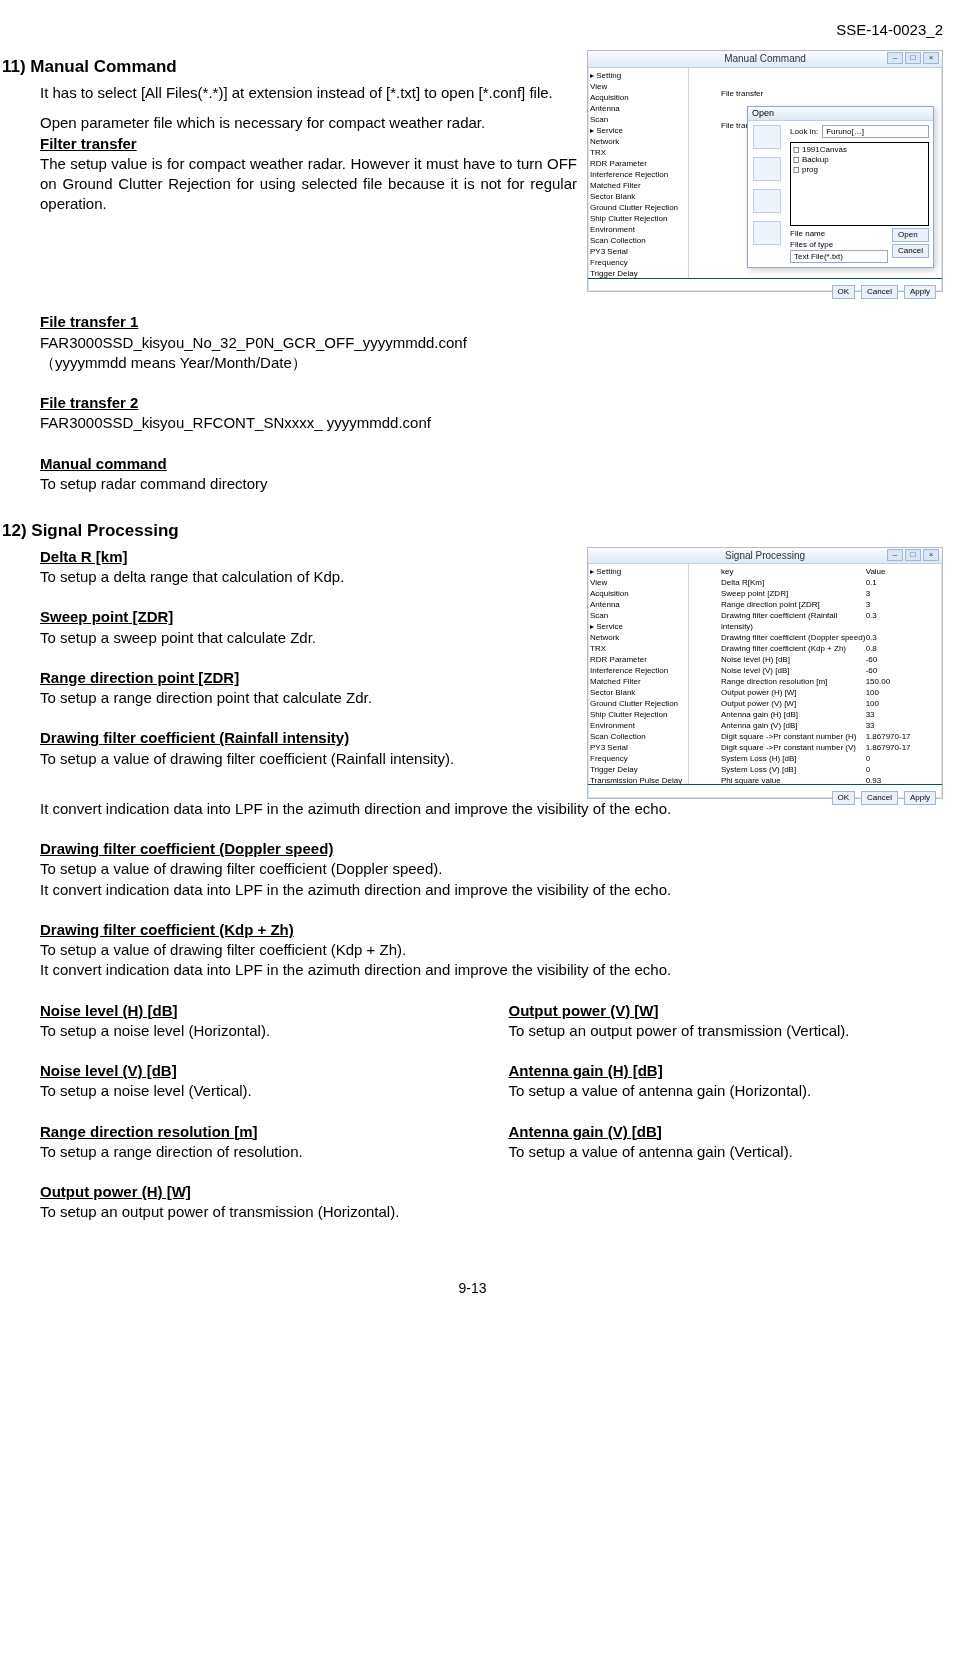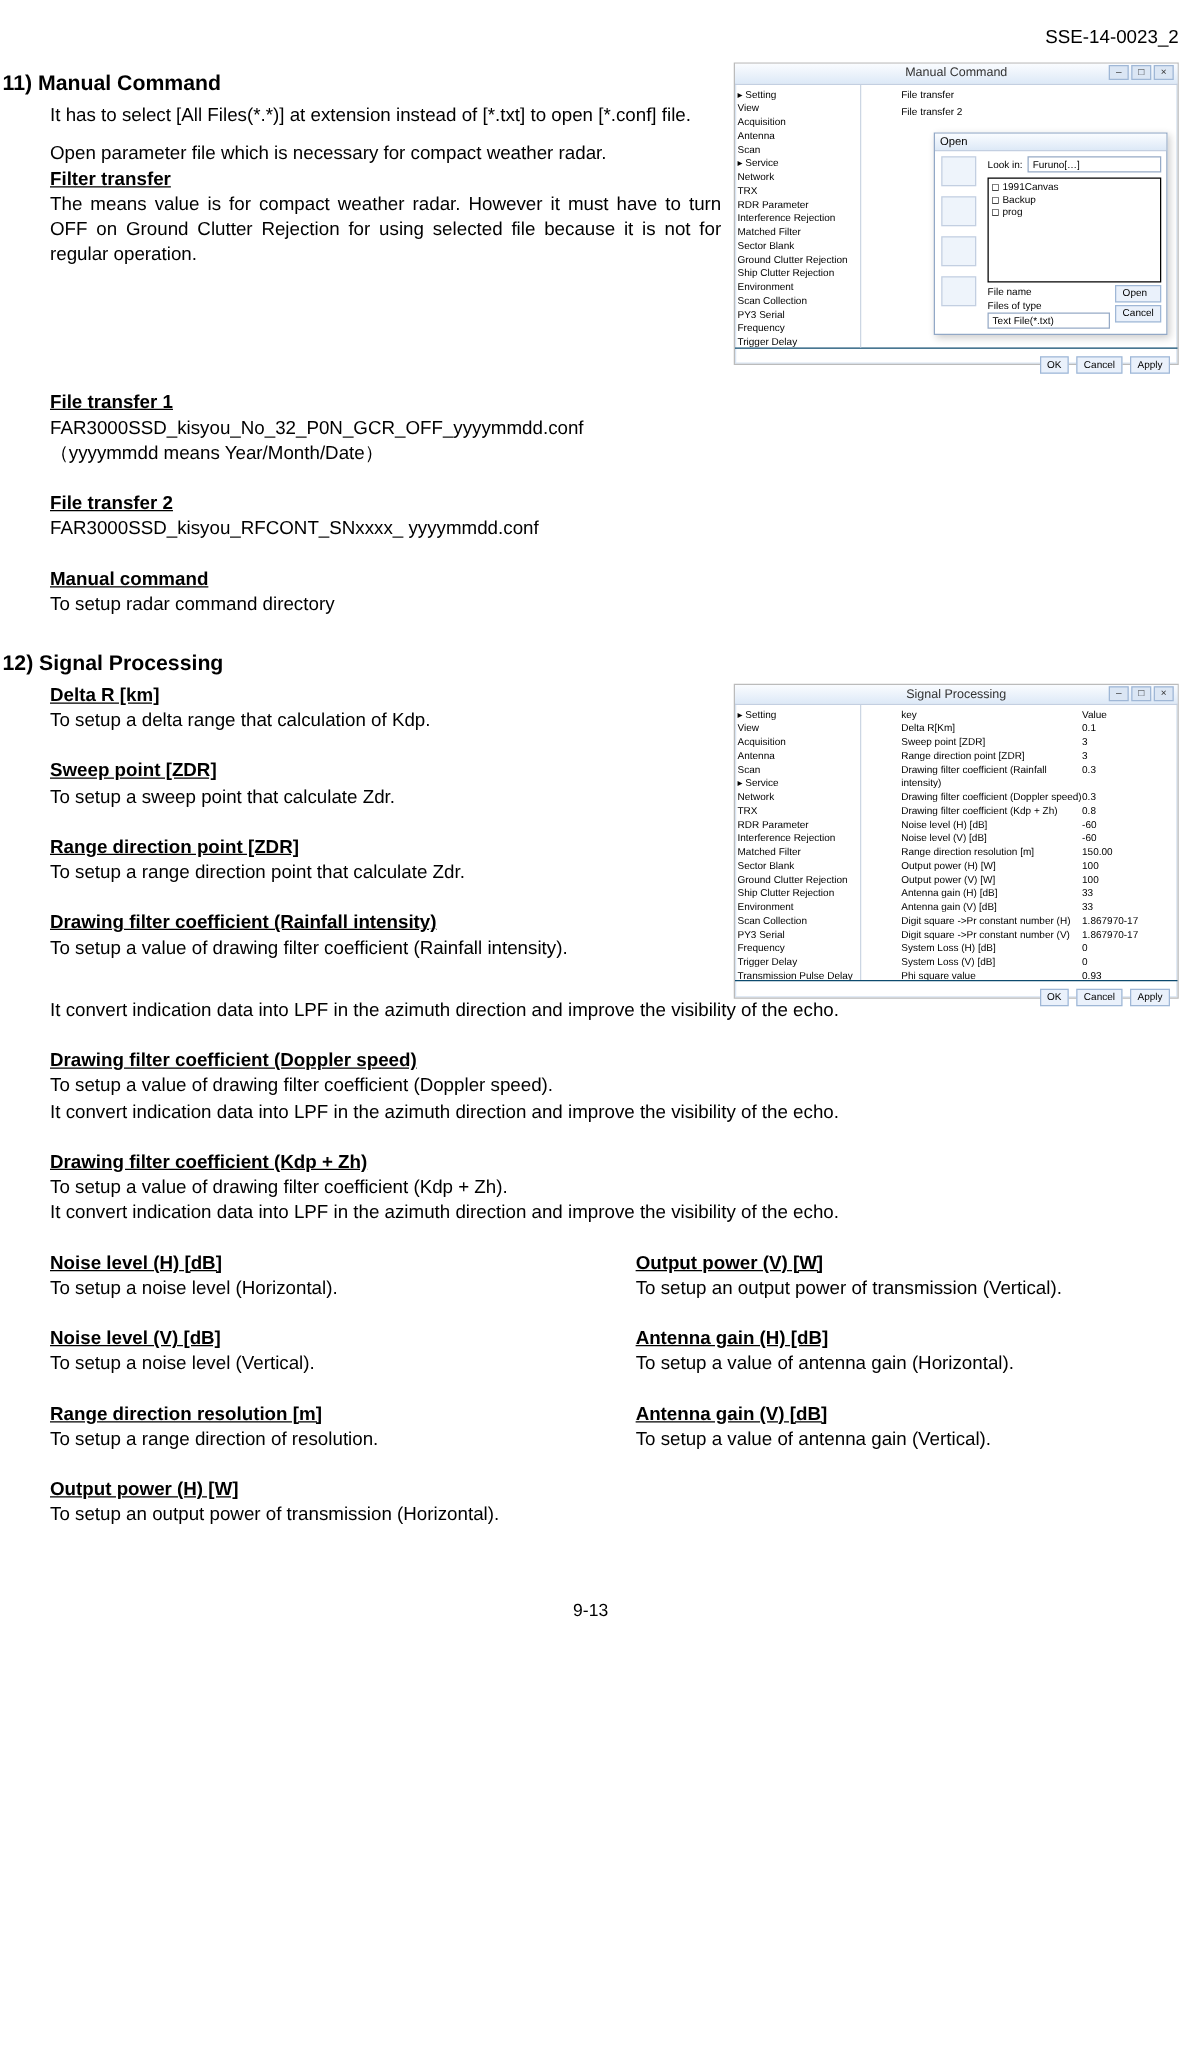--- a/index.html
+++ b/index.html
@@ -62,21 +62,21 @@
     overflow: hidden;
     white-space: nowrap;
   }
   .fig .right-pane {
     flex: 1;
     font-size: 8px;
     line-height: 11px;
     position: relative;
     overflow: hidden;
   }
-  .fig1 .right-pane .tabs { padding: 2px 4px; }
+  .fig1 .right-pane .tabs { padding: 20px 4px; }
   .fig1 .right-pane .row-lbl { padding: 1px 4px; }
   .fig1 .dlg {
     position: absolute;
     left: 30px; top: 38px; right: 8px; height: 160px;
     background: #fff;
     border: 1px solid #92a8c6;
     box-shadow: 2px 2px 6px rgba(0,0,0,.2);
   }
   .fig1 .dlg .title-bar2 {
     background: linear-gradient(#fafcff,#dde9f7);
@@ -160,21 +160,21 @@
 <div class="doc-id">SSE-14-0023_2</div>
 
 <div class="top-row">
   <div class="text">
     <div class="sec-head">11) Manual Command</div>
     <div class="indent">
       <p class="para">It has to select [All Files(*.*)] at extension instead of [*.txt] to open [*.conf] file.</p>
       <div class="gap-s"></div>
       <p class="para">Open parameter file which is necessary for compact weather radar.</p>
       <p class="para"><span class="sub-u">Filter transfer</span></p>
-      <p class="para justify">The means value is for compact weather radar. However it must have to turn OFF on Ground Clutter Rejection for using selected file because it is not for regular operation.</p>
+      <p class="para justify">The setup value is for compact weather radar. However it must have to turn OFF on Ground Clutter Rejection for using selected file because it is not for regular operation.</p>
     </div>
   </div>
 
   <div class="fig fig1">
     <div class="title-bar">
       <span>Manual Command</span>
       <div class="winbtns">
           <span>–</span>
           <span>□</span>
           <span>×</span>

